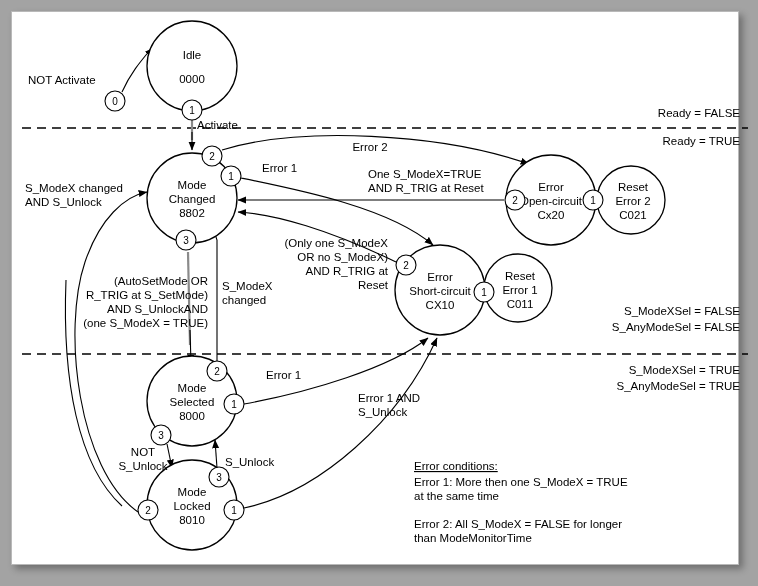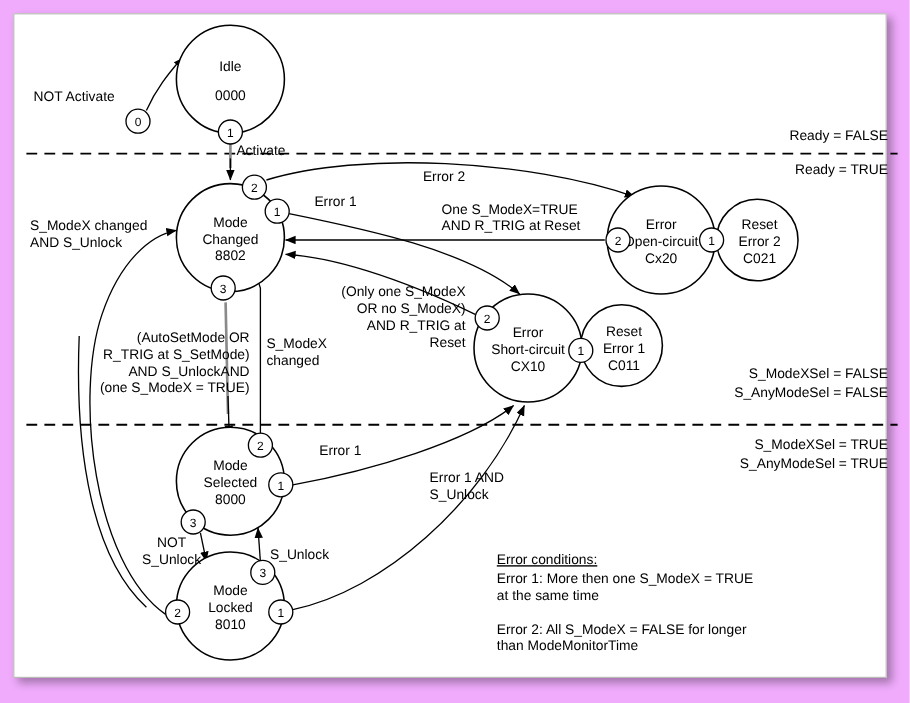--- a/index.html
+++ b/index.html
@@ -1,18 +1,18 @@
 <!DOCTYPE html>
 <html><head>
 <meta charset="utf-8">
 <style>
   html,body{margin:0;padding:0;background:#ffffff;}
   body{width:758px;height:586px;overflow:hidden;
        font-family:"Liberation Sans","DejaVu Sans",sans-serif;}
-  #stage{position:relative;width:758px;height:586px;background:#f0abfc;}
+  #stage{position:relative;width:758px;height:586px;background:#a3a3a3;}
   #frame{position:absolute;left:11px;top:11px;width:726px;height:552px;
          background:#ffffff;border:1px solid #b9b9b9;
          box-shadow:4px 4px 7px rgba(0,0,0,0.32);}
   svg{position:absolute;left:0;top:0;width:758px;height:586px;}
   .stroke{fill:none;stroke:#000000;stroke-width:1.1;}
   .thickline{fill:none;stroke:#8a8a8a;stroke-width:2.2;}
   .node{fill:#ffffff;stroke:#000000;stroke-width:1.3;}
   .pin{fill:#ffffff;stroke:#000000;stroke-width:1.1;}
   .dash{fill:none;stroke:#000000;stroke-width:1.6;stroke-dasharray:9 6;}
   text{font-family:"Liberation Sans","DejaVu Sans",sans-serif;fill:#000000;}

